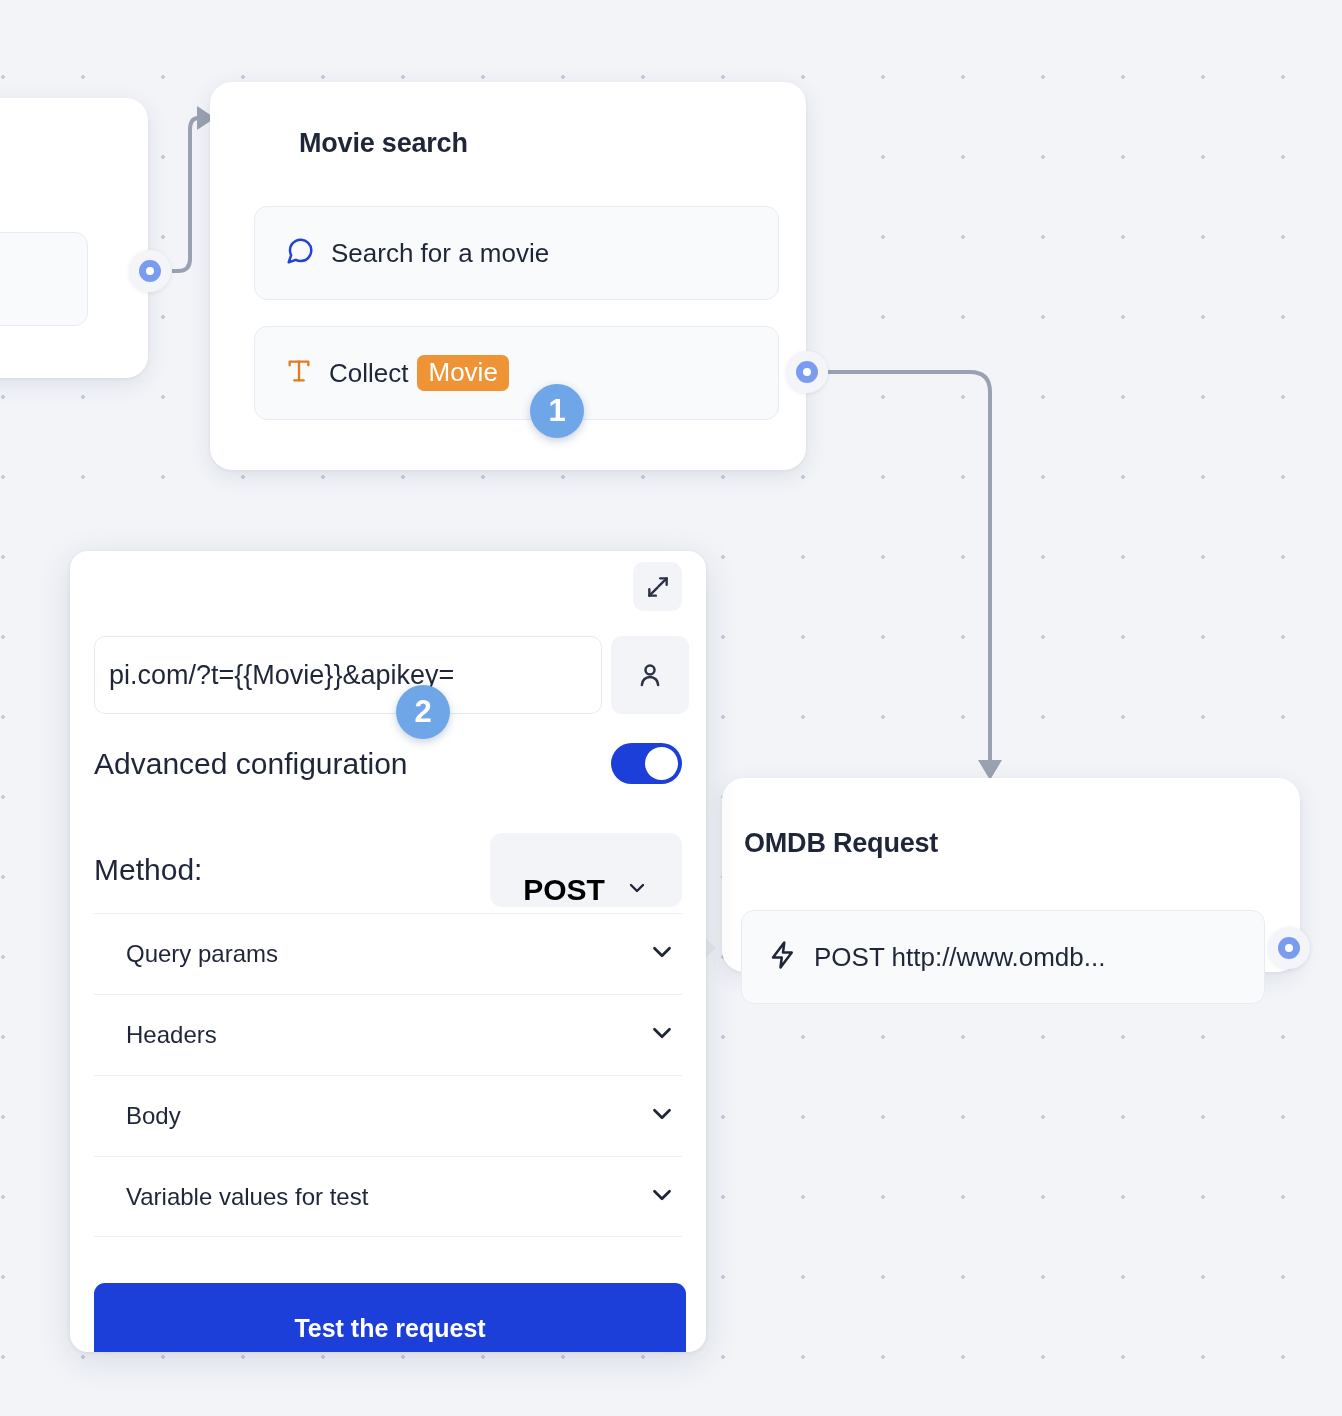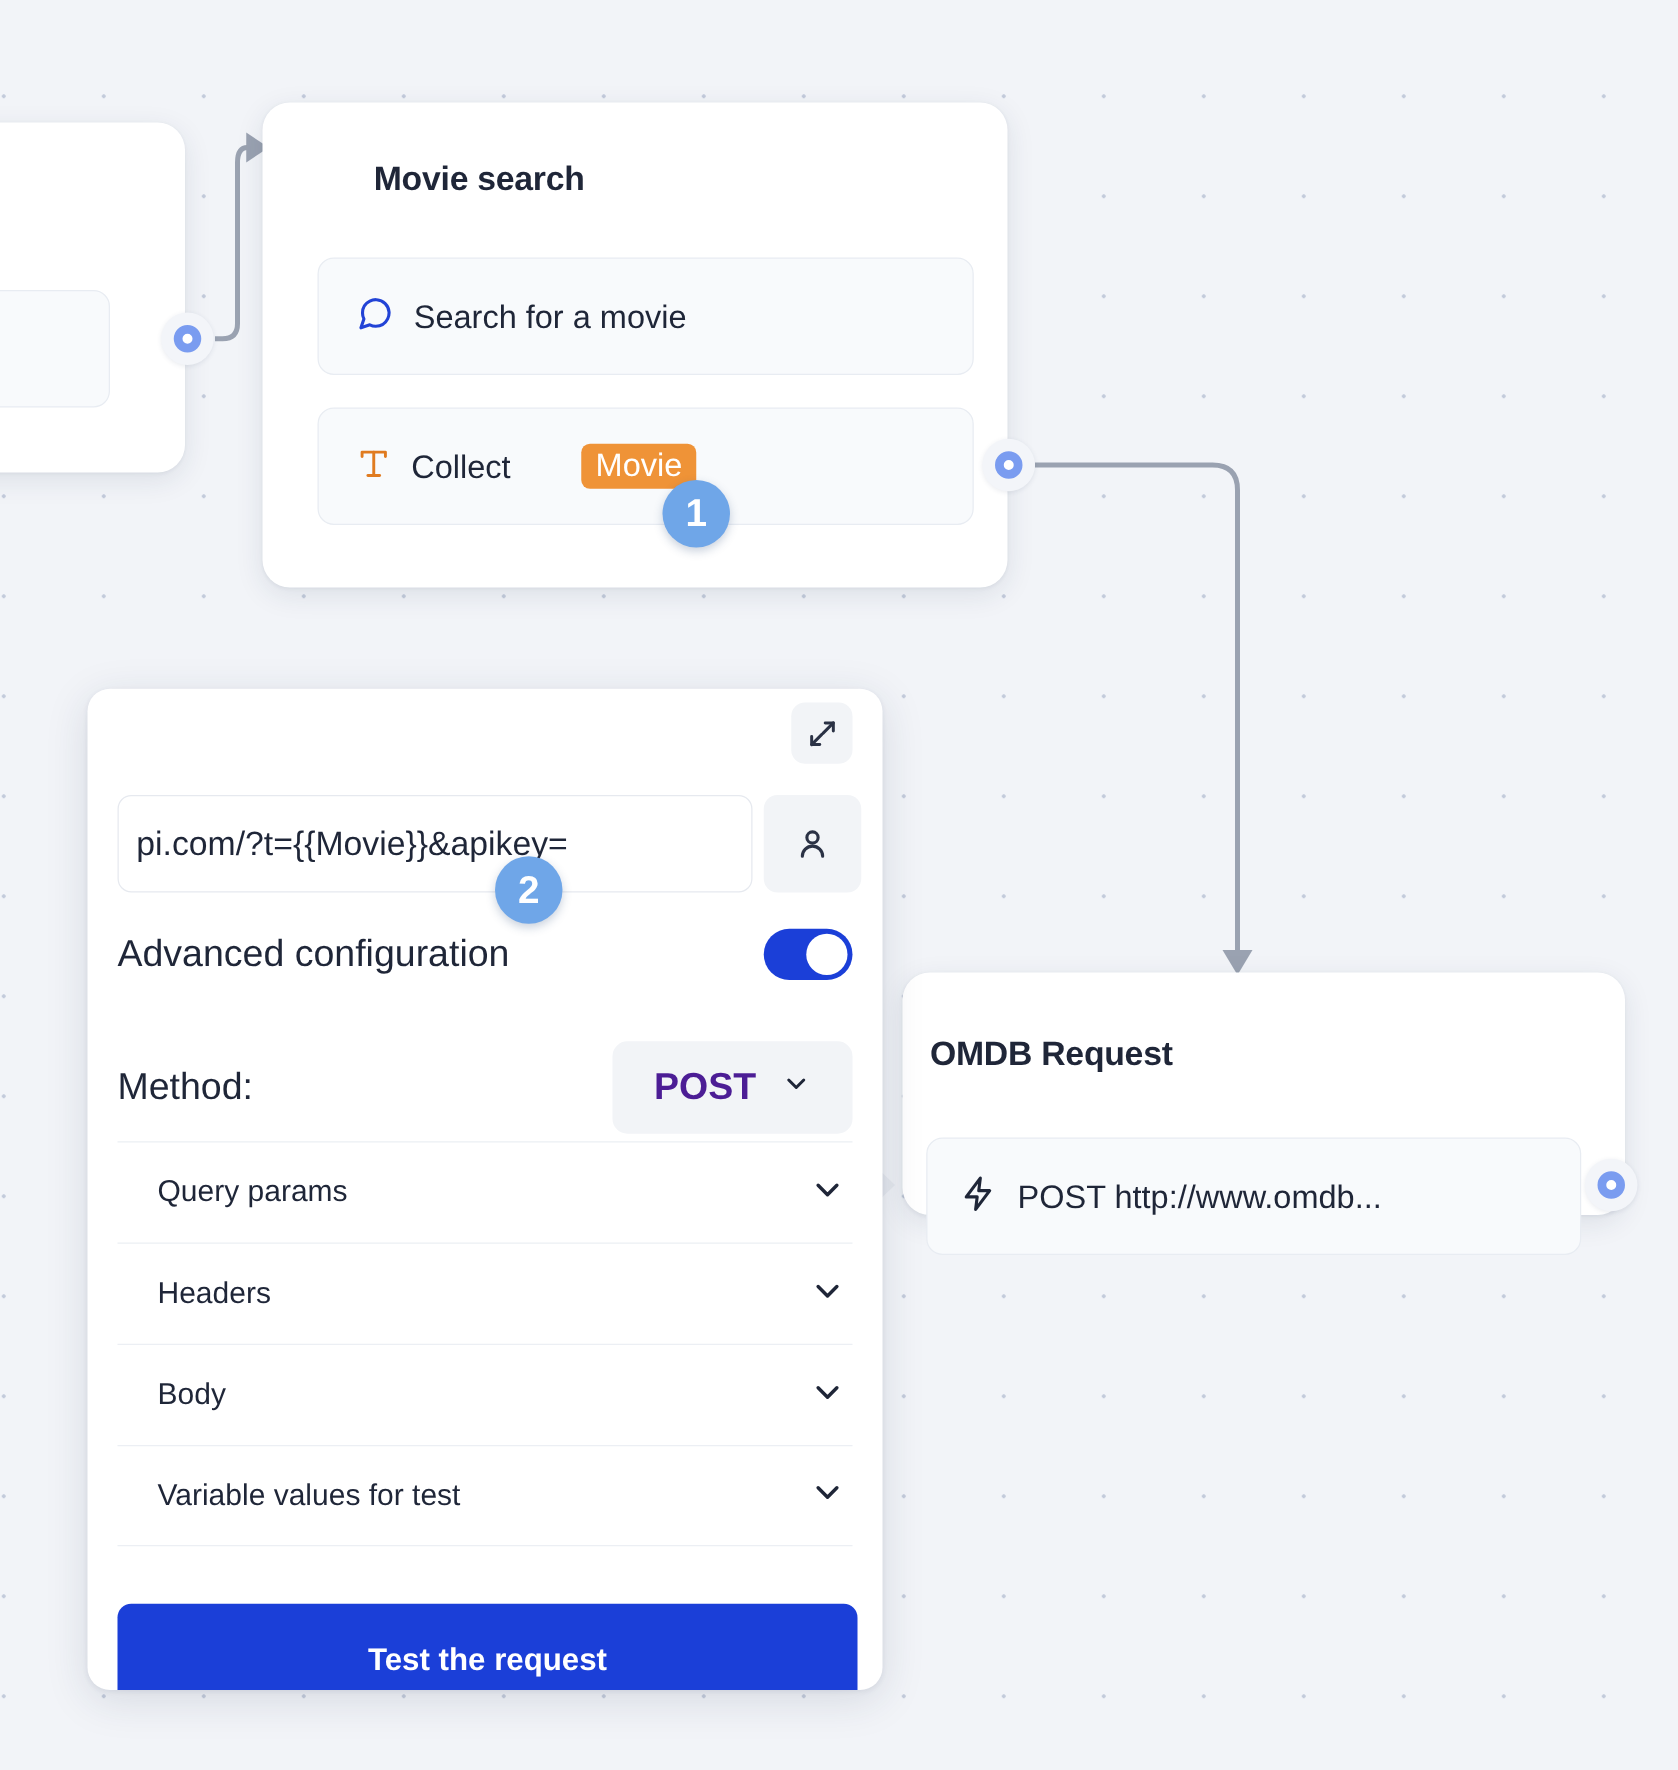--- a/index.html
+++ b/index.html
@@ -69,21 +69,20 @@
   #row-collect-movie { top: 244px; }
 
   .var-chip {
     background: #ef9337;
     color: #ffffff;
     border-radius: 7px;
     padding: 4px 11px 6px;
     font-size: 26px;
     line-height: 1;
     display: inline-block;
-    margin-left: 48px;
   }
 
   
   #node-omdb {
     left: 722px;
     top: 778px;
     width: 578px;
     height: 194px;
     text-align: center;
   }
@@ -252,26 +251,26 @@
     align-items: center;
     justify-content: space-between;
   }
   #method-select {
     min-width: 192px;
     height: 74px;
     background: #f2f4f7;
     border: none;
     border-radius: 12px;
     display: flex;
-    align-items: center;
+    align-items: flex-end;
     justify-content: center;
     gap: 20px;
     font-size: 30px;
     font-weight: 700;
-    color: #4c1d95;
+    color: #000000;
     cursor: pointer;
     padding: 0 24px;
     box-sizing: border-box;
   }
 
   #accordions {
     position: absolute;
     left: 24px;
     top: 362px;
     width: 588px;

